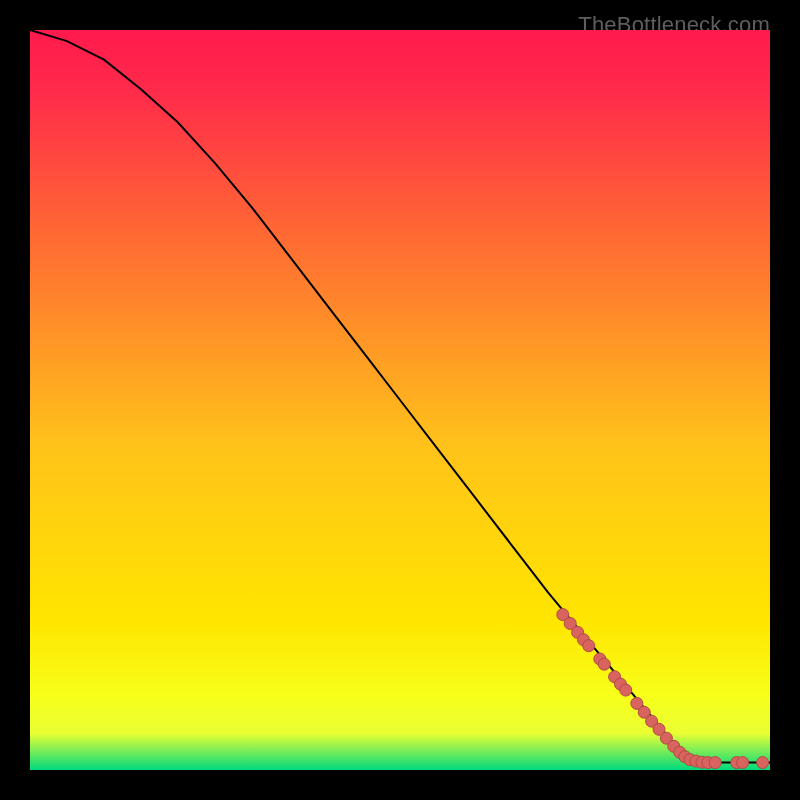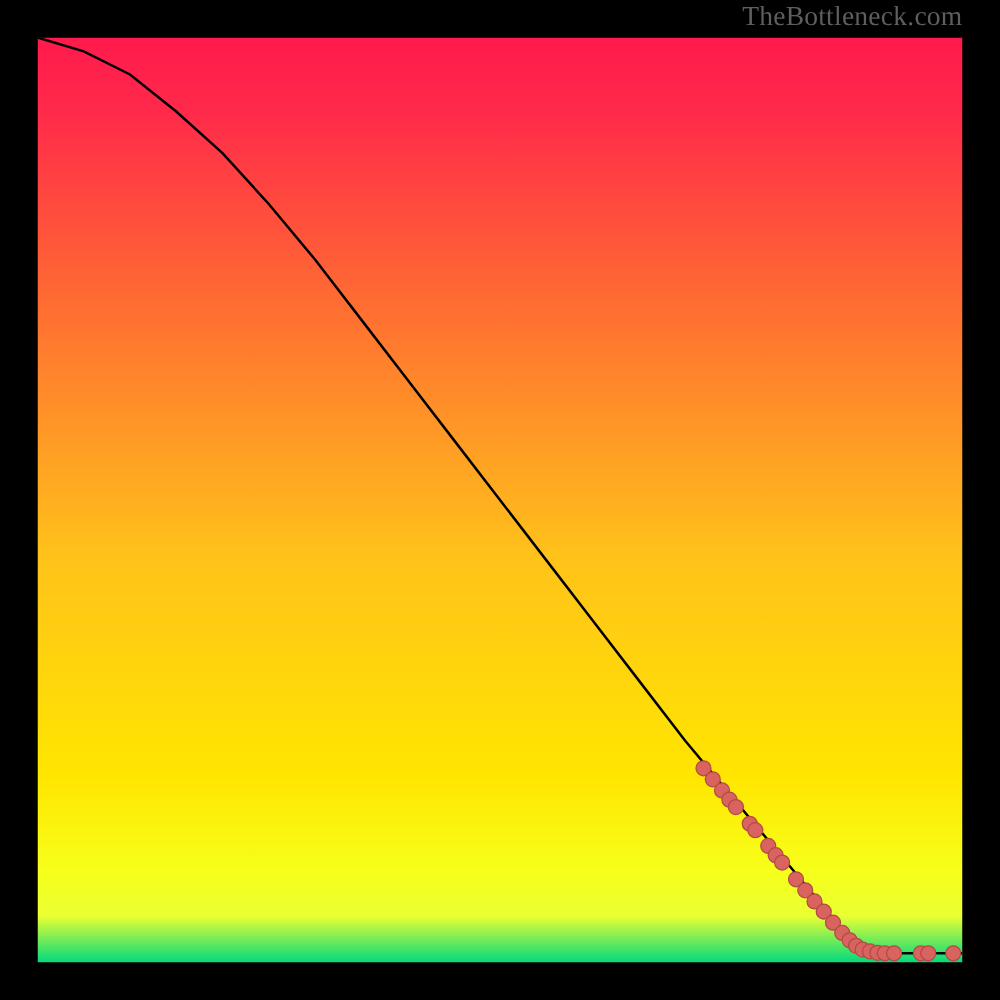--- a/index.html
+++ b/index.html
@@ -24,28 +24,27 @@
     width: 740px;
     height: 740px;
   }
   .plot-area svg {
     display: block;
     width: 740px;
     height: 740px;
   }
   .watermark {
     position: absolute;
-    top: 0;
+    top: 12px;
     right: 30px;
     font-size: 22px;
     font-weight: 500;
     color: #5e5e5e;
     letter-spacing: 0.2px;
     user-select: none;
-    font-family: Liberation Serif, serif;
   }
 </style>
 </head>
 <body>
 
 <div class="frame">
 
   <div class="watermark">TheBottleneck.com</div>
 
   <div class="plot-area">

